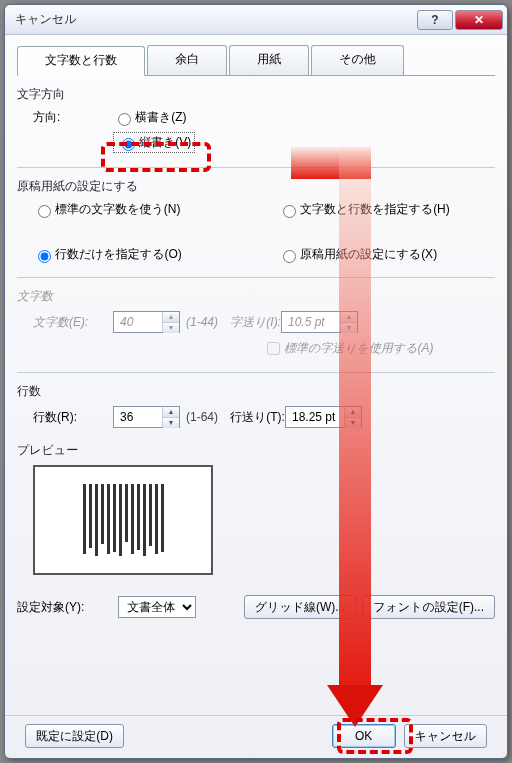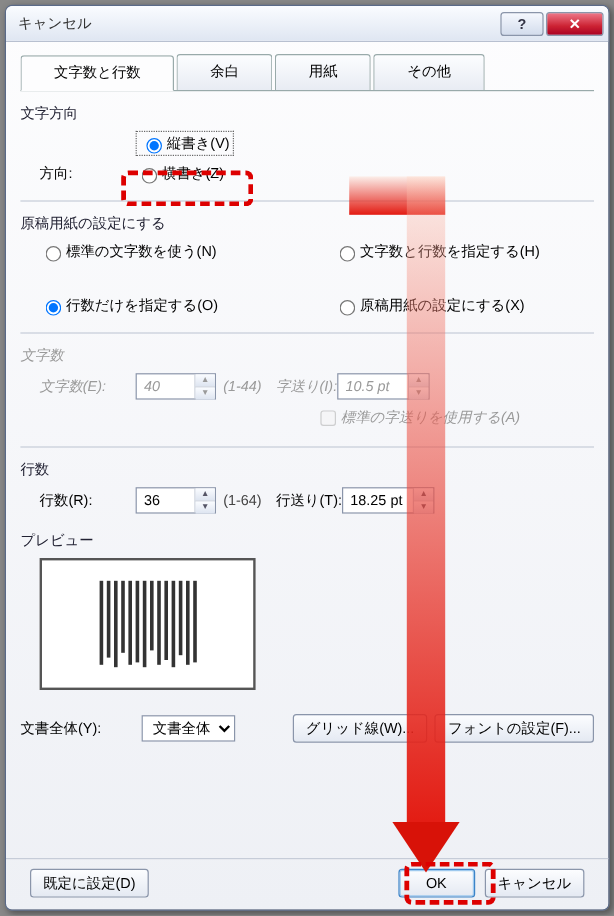--- a/index.html
+++ b/index.html
@@ -113,33 +113,33 @@
       <div class="tab active">文字数と行数</div>
       <div class="tab">余白</div>
       <div class="tab">用紙</div>
       <div class="tab">その他</div>
     </div>
 
     <div class="section">
       <div class="section-title">文字方向</div>
       <div class="section-body">
         <div class="row">
+          <label>方向:</label>
+          <label class="radio">
+            <input type="radio" name="dir" style="">
+            <span>横書き(Z)</span>
+          </label>
+        </div>
+        <div class="row">
           <label></label>
           <label class="radio" style="border:1px dotted #666; padding:1px 3px;">
             <input type="radio" name="dir" checked="" style="">
             <span>縦書き(V)</span>
           </label>
         </div>
-        <div class="row">
-          <label>方向:</label>
-          <label class="radio">
-            <input type="radio" name="dir" style="">
-            <span>横書き(Z)</span>
-          </label>
-        </div>
       </div>
     </div>
 
     <hr class="sep">
 
     <div class="section">
       <div class="section-title">原稿用紙の設定にする</div>
       <div class="section-body grid2">
         <label class="radio">
           <input type="radio" name="cl" style="">
@@ -238,21 +238,21 @@
             <span style="height:66px"></span>
           <span style="height:72px"></span>
             <span style="height:62px"></span>
           <span style="height:70px"></span>
             <span style="height:68px"></span>
         </div>
       </div>
     </div>
 
     <div class="bottom1">
-      <label>文書全体(Y):</label>
+      <label>設定対象(Y):</label>
       <select class="combo">
         <option>文書全体</option>
       </select>
       <span style="flex:1"></span>
       <span class="btn">グリッド線(W)...</span>
       <span class="btn">フォントの設定(F)...</span>
     </div>
 
     <div class="anno" style="left:96px; top:107px; width:110px; height:30px;"></div>
     <div class="arrow-body" style="left:286px; top:112px; width:80px; height:32px;"></div>

